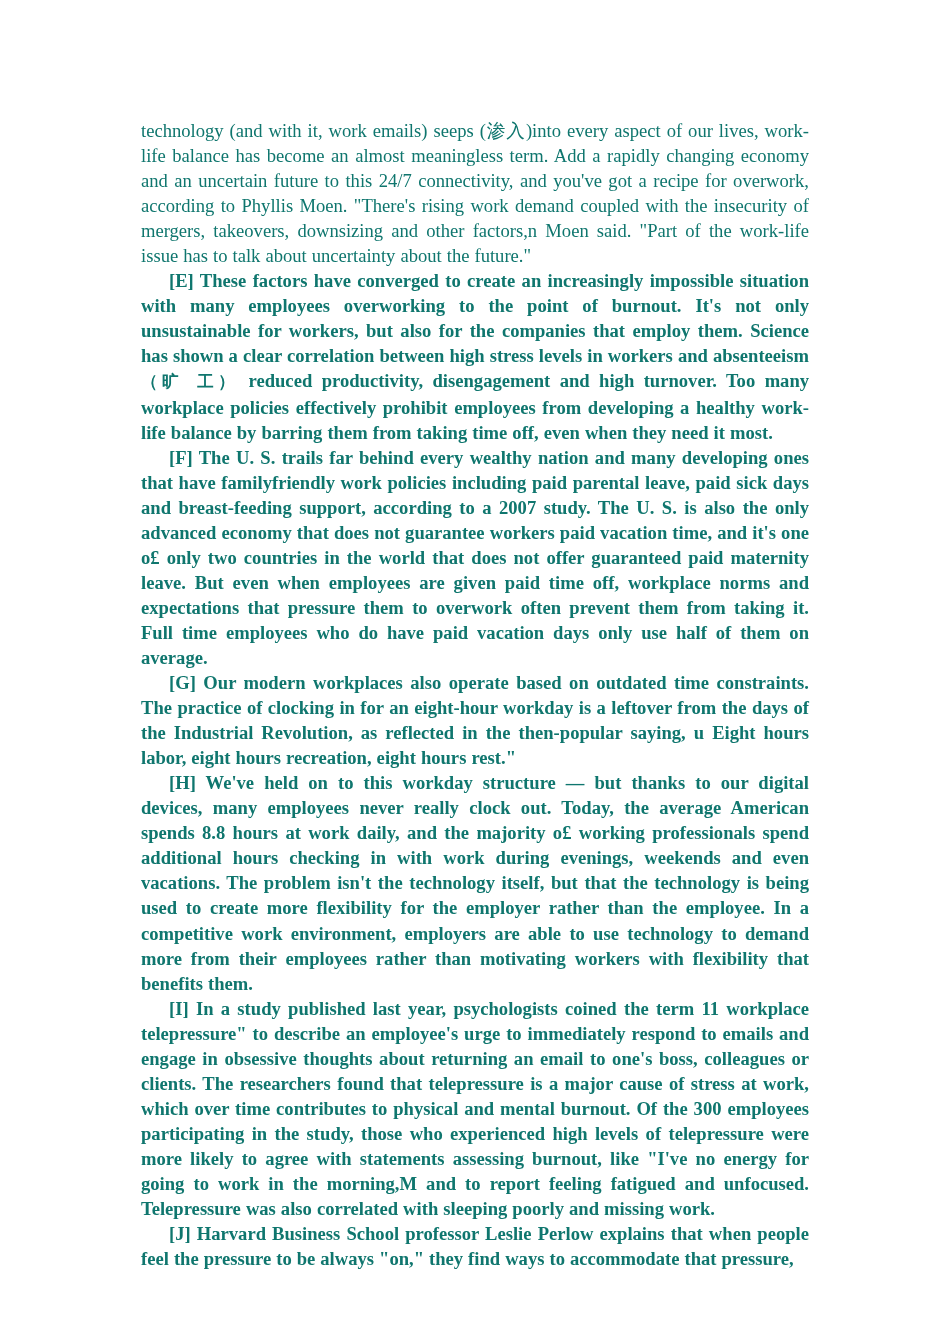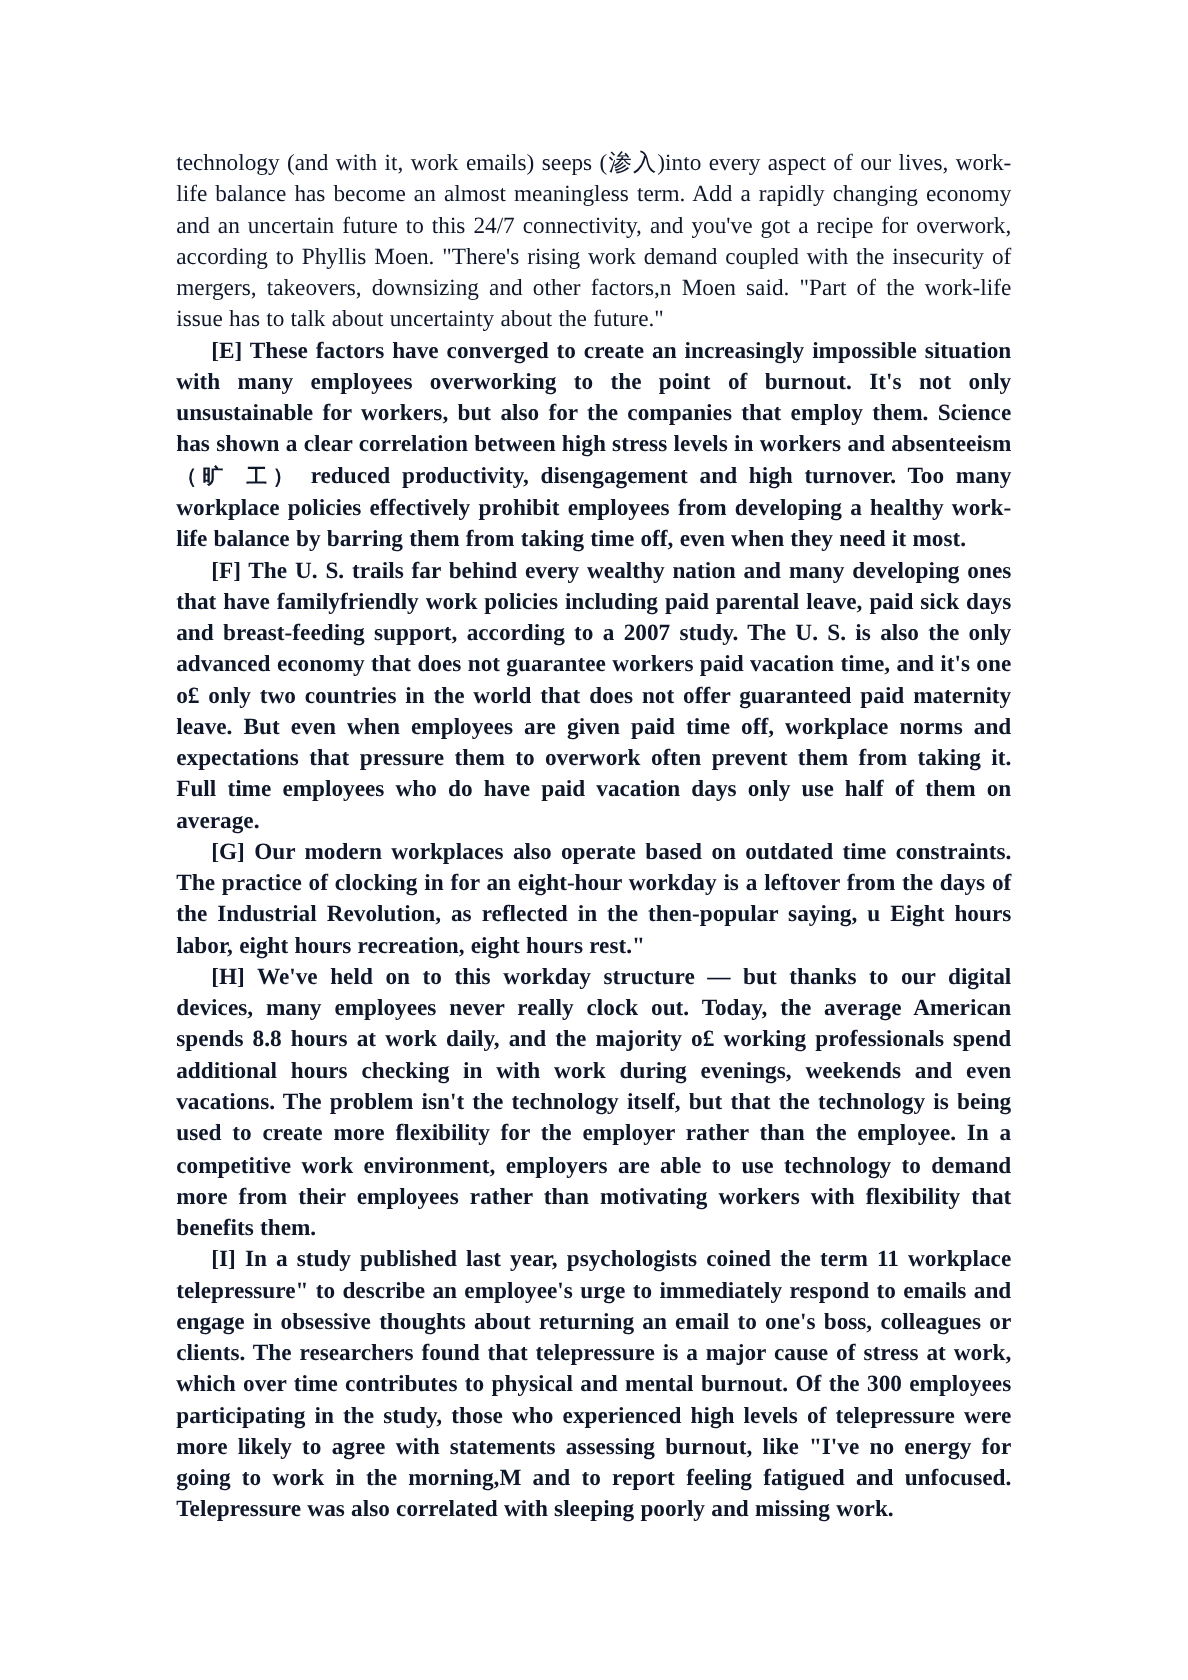--- a/index.html
+++ b/index.html
@@ -29,21 +29,21 @@
     width: 668px;
   }
   p.para {
     margin: 0;
     padding: 0;
     font-size: 18.6px;
     line-height: 25.05px;
     text-align: justify;
     text-justify: inter-word;
     text-indent: 0;
-    color: #0f172a;
+    color: #0f766e;
     hyphens: none;
     -webkit-hyphens: none;
     word-spacing: 0.02em;
   }
   p.para.indented {
     text-indent: 28px;
     font-weight: bold;
   }
   
   p.para::after {
@@ -74,15 +74,16 @@
     <p class="para indented nostretch"><span>[E] These factors have converged to create an increasingly impossible situation with many employees overworking to the point of burnout. It's not only unsustainable for workers, but also for the companies that employ them. Science has shown a clear correlation between high stress levels in workers and absenteeism </span><span class="cjk">（</span><span class="cjk">旷</span><span class="cjk-gap"></span><span class="cjk">工</span><span class="cjk">）</span><span> reduced productivity, disengagement and high turnover. Too many workplace policies effectively prohibit employees from developing a healthy work-life balance by barring them from taking time off, even when they need it most.</span></p>
 
     <p class="para indented nostretch">[F] The U. S. trails far behind every wealthy nation and many developing ones that have familyfriendly work policies including paid parental leave, paid sick days and breast-feeding support, according to a 2007 study. The U. S. is also the only advanced economy that does not guarantee workers paid vacation time, and it's one o£ only two countries in the world that does not offer guaranteed paid maternity leave. But even when employees are given paid time off, workplace norms and expectations that pressure them to overwork often prevent them from taking it. Full time employees who do have paid vacation days only use half of them on average.</p>
 
     <p class="para indented nostretch">[G] Our modern workplaces also operate based on outdated time constraints. The practice of clocking in for an eight-hour workday is a leftover from the days of the Industrial Revolution, as reflected in the then-popular saying, u Eight hours labor, eight hours recreation, eight hours rest."</p>
 
     <p class="para indented nostretch">[H] We've held on to this workday structure — but thanks to our digital devices, many employees never really clock out. Today, the average American spends 8.8 hours at work daily, and the majority o£ working professionals spend additional hours checking in with work during evenings, weekends and even vacations. The problem isn't the technology itself, but that the technology is being used to create more flexibility for the employer rather than the employee. In a competitive work environment, employers are able to use technology to demand more from their employees rather than motivating workers with flexibility that benefits them.</p>
 
     <p class="para indented nostretch">[I] In a study published last year, psychologists coined the term 11 workplace telepressure" to describe an employee's urge to immediately respond to emails and engage in obsessive thoughts about returning an email to one's boss, colleagues or clients. The researchers found that telepressure is a major cause of stress at work, which over time contributes to physical and mental burnout. Of the 300 employees participating in the study, those who experienced high levels of telepressure were more likely to agree with statements assessing burnout, like "I've no energy for going to work in the morning,M and to report feeling fatigued and unfocused. Telepressure was also correlated with sleeping poorly and missing work.</p>
 
+    <p class="para indented nostretch">[J] Harvard Business School professor Leslie Perlow explains that when people feel the pressure to be always "on," they find ways to accommodate that pressure,</p>
 
   </div>
 </div>
 
 </body></html>

